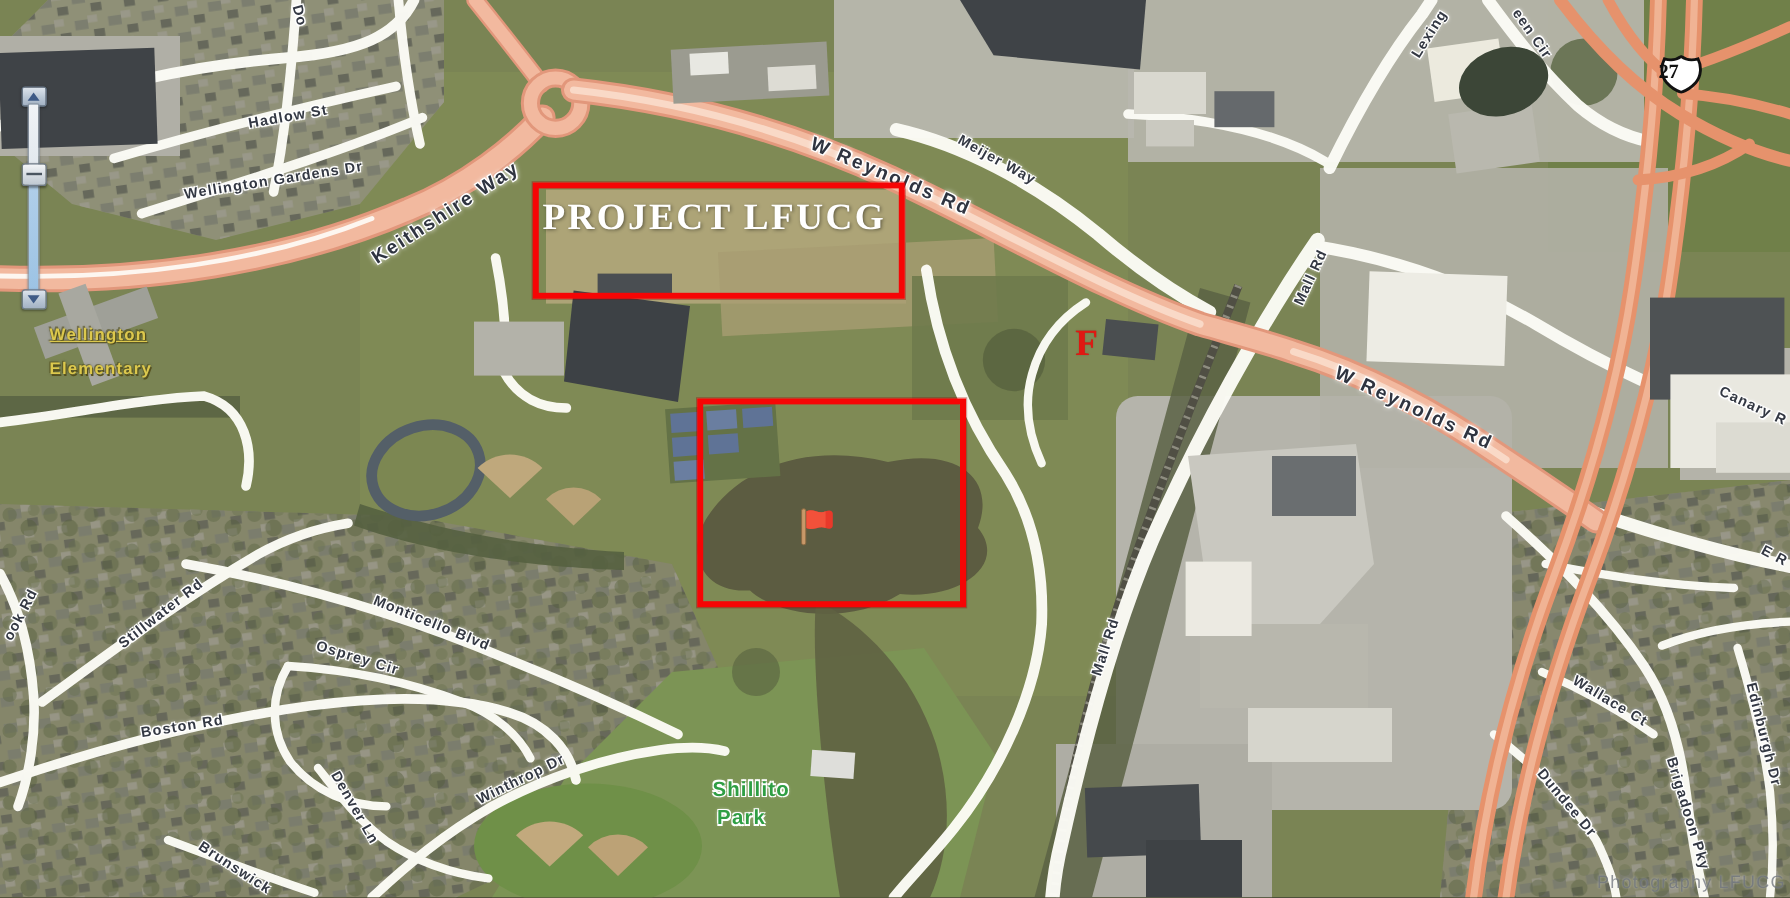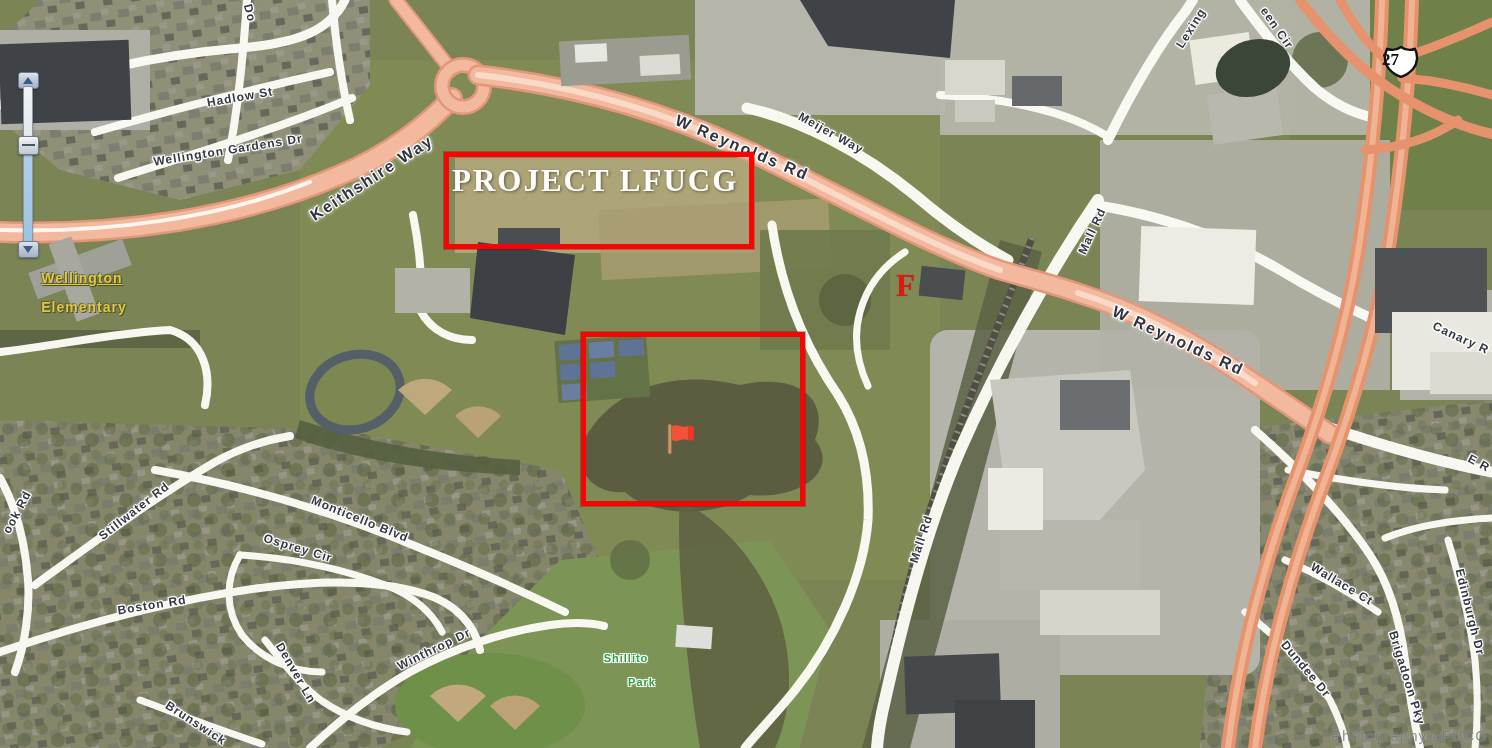--- a/index.html
+++ b/index.html
@@ -19,21 +19,21 @@
   }
   .road-big{
     color:#2f3440;font-size:16px;letter-spacing:2px;
     text-shadow:-1px -1px 0 #fff,1px -1px 0 #fff,-1px 1px 0 #fff,1px 1px 0 #fff,0 0 4px #fff,0 0 5px #fff;
   }
   .place-yellow{
     color:#dcc84d;font-size:14px;letter-spacing:1px;
     text-shadow:1px 1px 0 #55501e,-1px -1px 0 rgba(85,80,30,.6),0 0 2px rgba(60,60,20,.7);
   }
   .place-green{
-    color:#2f9e44;font-size:11px;letter-spacing:1px;
+    color:#2f9e44;font-size:17px;letter-spacing:1px;
     text-shadow:-1px -1px 0 #fff,1px -1px 0 #fff,-1px 1px 0 #fff,1px 1px 0 #fff,0 0 3px #fff;
   }
   
   .red-box{position:absolute;border:5px solid #f60505;box-shadow:0 0 0 1px rgba(150,0,0,.35);}
   #box-project{left:444px;top:152px;width:300px;height:87px;}
   #box-flag{left:581px;top:332px;width:214px;height:164px;}
   #project-area-text{
     position:absolute;left:452px;top:163px;
     font-family:"Liberation Serif",serif;font-weight:bold;font-size:31px;
     color:#fff;letter-spacing:2px;text-shadow:1px 1px 3px rgba(0,0,0,.45);
@@ -266,21 +266,21 @@
       <span class="lbl road" style="left: 296px; top: 673px; transform: translate(-50%, -50%) rotate(60deg);">Denver Ln</span>
       <span class="lbl road" style="left: 434px; top: 649px; transform: translate(-50%, -50%) rotate(-26deg);">Winthrop Dr</span>
       <span class="lbl road" style="left: 196px; top: 723px; transform: translate(-50%, -50%) rotate(33deg);">Brunswick</span>
       <span class="lbl road" style="left: 1342px; top: 584px; transform: translate(-50%, -50%) rotate(31deg);">Wallace Ct</span>
       <span class="lbl road" style="left: 1407px; top: 678px; transform: translate(-50%, -50%) rotate(73deg);">Brigadoon Pky</span>
       <span class="lbl road" style="left: 1470px; top: 612px; transform: translate(-50%, -50%) rotate(76deg);">Edinburgh Dr</span>
       <span class="lbl road" style="left: 1306px; top: 669px; transform: translate(-50%, -50%) rotate(50deg);">Dundee Dr</span>
       <span class="lbl place-yellow" style="left: 82px; top: 278px; transform: translate(-50%, -50%) rotate(0deg); text-decoration: underline;">Wellington</span>
       <span class="lbl place-yellow" style="left: 84px; top: 307px; transform: translate(-50%, -50%) rotate(0deg);">Elementary</span>
       <span class="lbl place-green" style="left: 626px; top: 658px; transform: translate(-50%, -50%) rotate(0deg);">Shillito</span>
-      <span class="lbl place-green" style="left: 637px; top: 682px; transform: translate(-50%, -50%) rotate(0deg); padding-left: 10px;">Park</span>
+      <span class="lbl place-green" style="left: 613px; top: 682px; transform: translate(-50%, -50%) rotate(0deg); padding-left: 10px;">Park</span>
     </div>
 
   <div class="red-box" id="box-project"></div>
   <div class="red-box" id="box-flag"></div>
 
   <div id="project-area-text">PROJECT LFUCG</div>
 
   <div id="f-marker">F</div>
 
   <div id="flag-marker">

